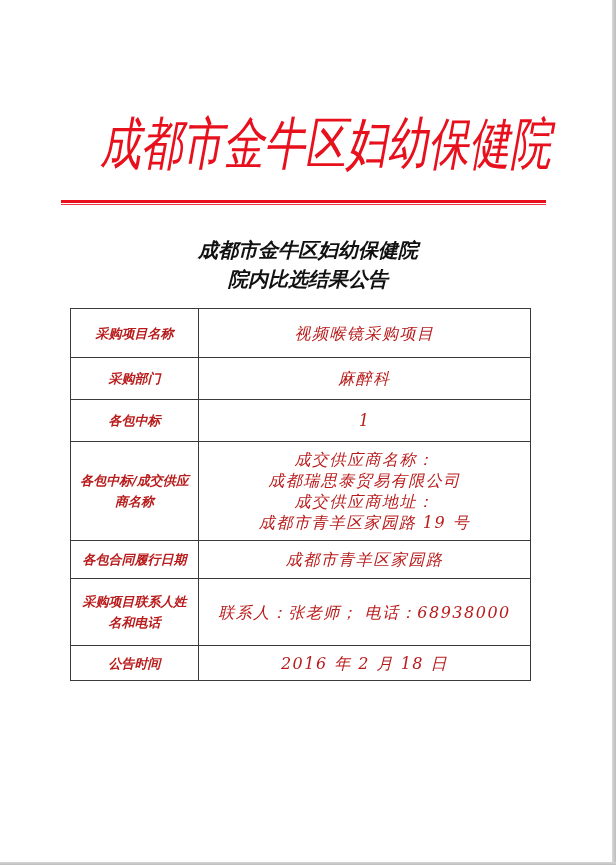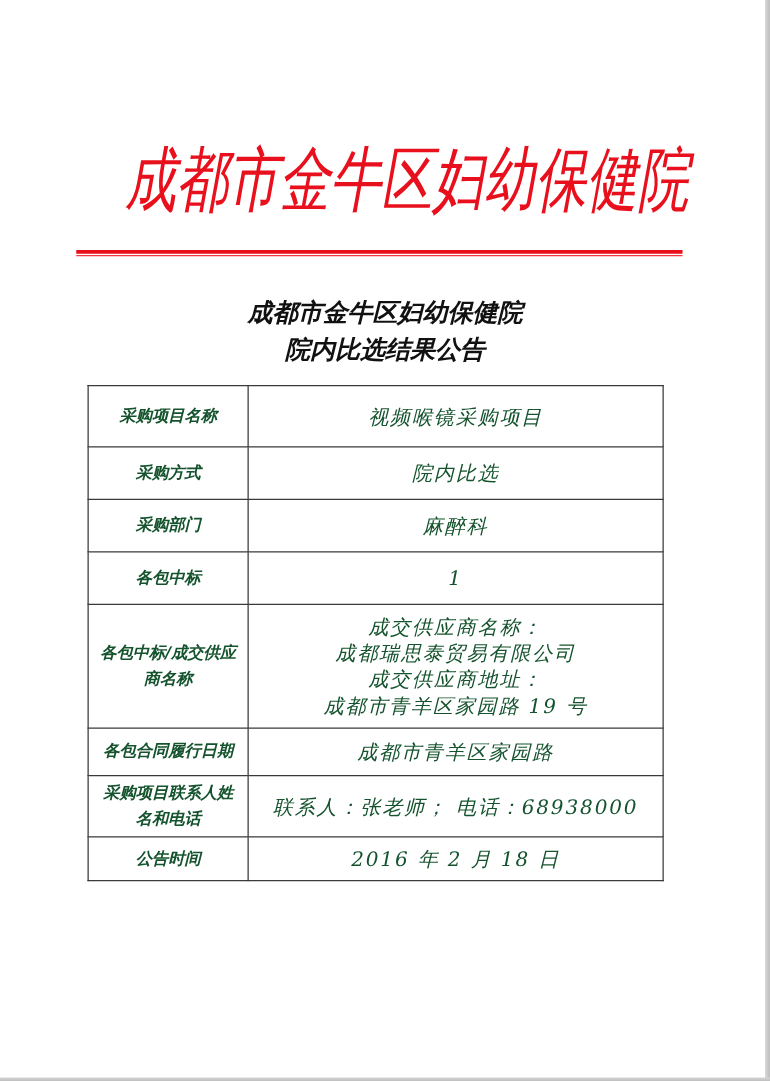--- a/index.html
+++ b/index.html
@@ -58,21 +58,21 @@
       position: absolute; left: 70px; top: 296px;
       width: 461px;
       border-collapse: collapse;
       table-layout: fixed;
     }
     table.info td {
       border: 1.3px solid #3a3a3a;
       text-align: center;
       vertical-align: middle;
       padding: 0 4px;
-      color: #14532d;
+      color: #b91c1c;
     }
     td.label {
       width: 119px;
       font-family: "DejaVu Sans", "Liberation Sans", sans-serif;
       font-weight: bold;
       font-size: 13px;
       line-height: 21px;
       color: #1a1a1a;
     }
     td.value {
@@ -97,24 +97,20 @@
   <div class="doc-title l1">成都市金牛区妇幼保健院</div>
   <div class="doc-title l2">院内比选结果公告</div>
 
   <table class="info">
     <tbody>
         <tr style="height:49px">
       <td class="label">采购项目名称</td>
       <td class="value">视频喉镜采购项目</td>
     </tr>
     <tr style="height:42px">
-      <td class="label">采购方式</td>
-      <td class="value">院内比选</td>
-    </tr>
-    <tr style="height:42px">
       <td class="label">采购部门</td>
       <td class="value">麻醉科</td>
     </tr>
     <tr style="height:42px">
       <td class="label">各包中标</td>
       <td class="value">1</td>
     </tr>
     <tr style="height:99px">
       <td class="label">
         <span class="vline">各包中标/成交供应</span>
@@ -124,21 +120,21 @@
         <span class="vline">成交供应商名称：</span>
         <span class="vline">成都瑞思泰贸易有限公司</span>
         <span class="vline">成交供应商地址：</span>
         <span class="vline">成都市青羊区家园路 19 号</span>
       </td>
     </tr>
     <tr style="height:38px">
       <td class="label">各包合同履行日期</td>
       <td class="value">成都市青羊区家园路</td>
     </tr>
-    <tr style="height:49px">
+    <tr style="height:67px">
       <td class="label">
         <span class="vline">采购项目联系人姓</span>
         <span class="vline">名和电话</span>
       </td>
       <td class="value">联系人：张老师；  电话：68938000</td>
     </tr>
     <tr style="height:35px">
       <td class="label">公告时间</td>
       <td class="value">2016 年 2 月 18 日</td>
     </tr>

